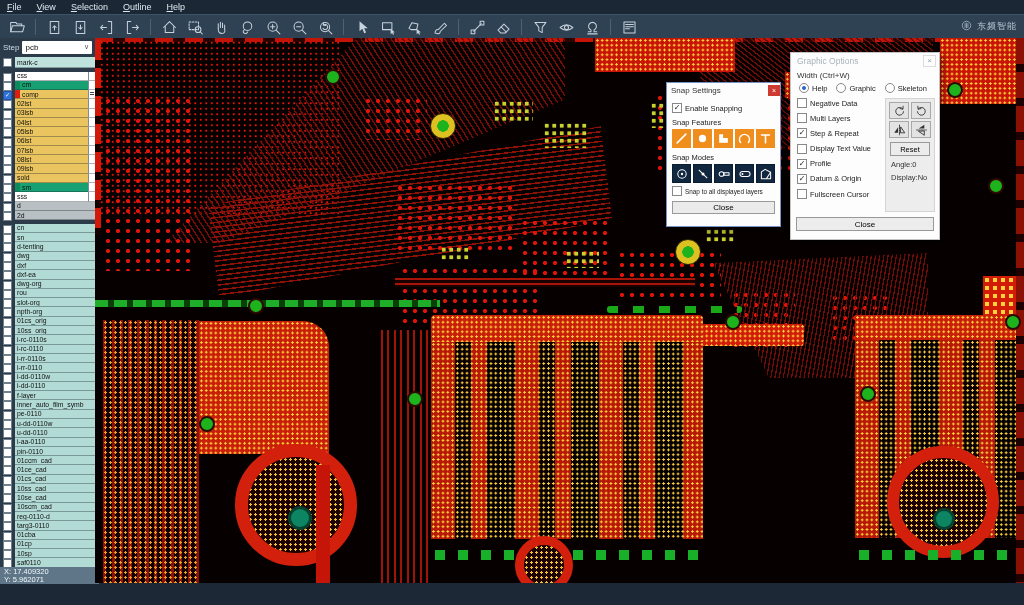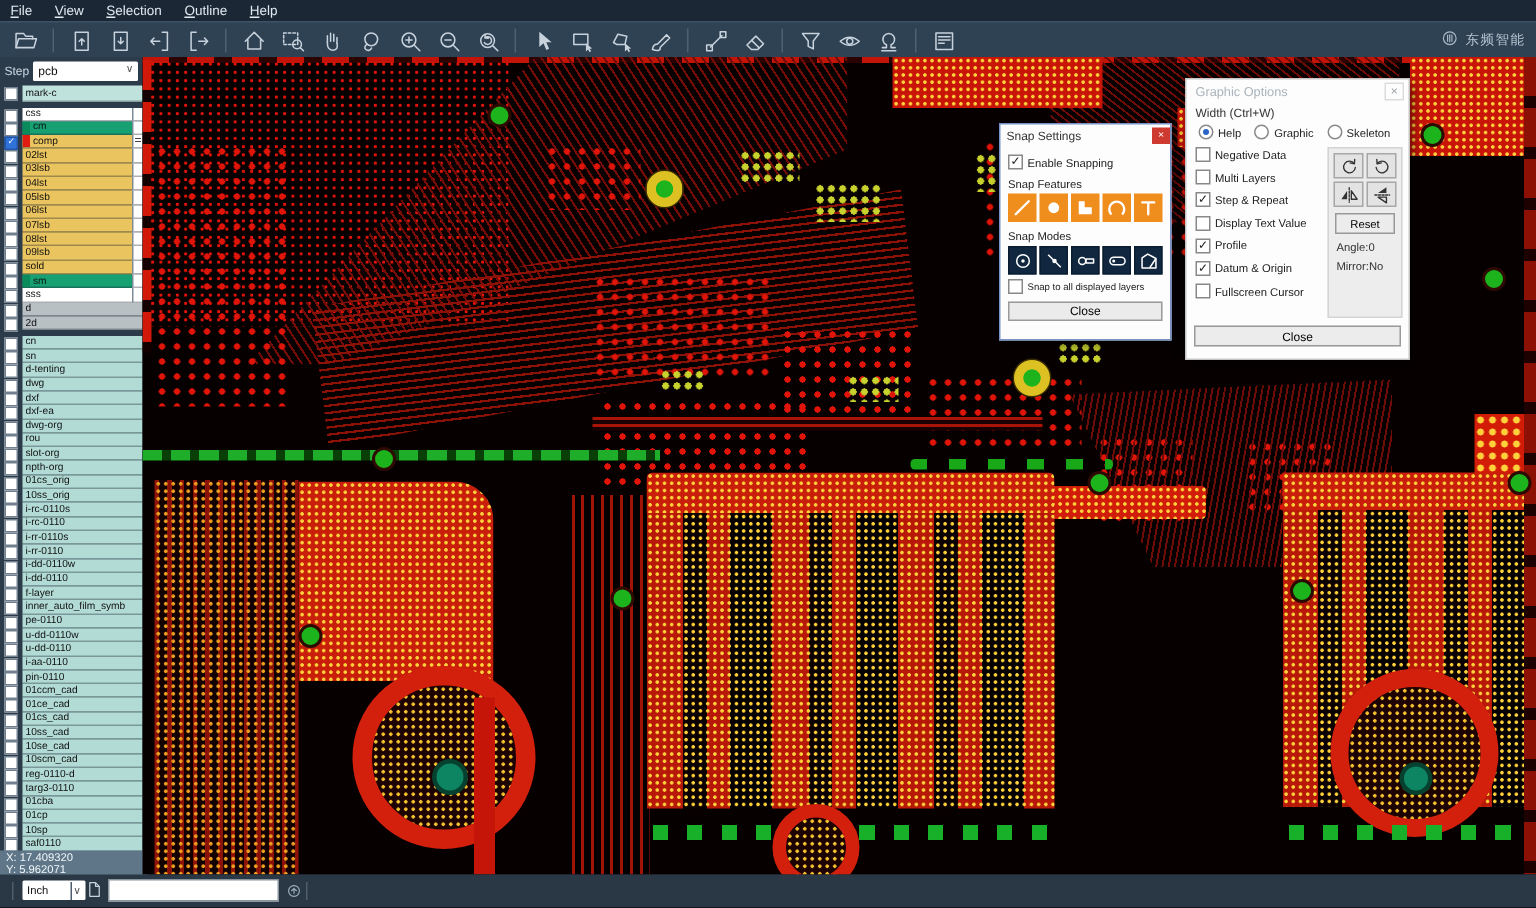--- a/index.html
+++ b/index.html
@@ -845,38 +845,20 @@
             <button class="gbtn">
               <svg viewBox="0 0 20 20" width="15" height="14" fill="none" stroke="#333" stroke-width="1.3" stroke-linecap="round" stroke-linejoin="round">
                 <path d="M3 10 H17" stroke-dasharray="2 1.4"></path>
                 <path d="M6 8 L14 2.5 V8 Z" fill="#333" stroke="none"></path>
                 <path d="M6 12 L14 17.5 V12 Z"></path>
               </svg>
             </button>
           </div>
         <button class="greset">Reset</button>
         <div class="ginfo">Angle:0</div>
-        <div class="ginfo">Mirror:No</div>
+        <div class="ginfo">Display:No</div>
       </div>
     </div>
     <button class="gclosebtn">Close</button>
   </div>
 
-  <div id="bottombar">
-    <span class="bpipe" style="left:8px"></span>
-    <div id="unitsel">
-      <span>Inch</span>
-      <span class="chev" style="color:#555;font-size:7px">∨</span>
-    </div>
-    <span class="bpipe" style="left:47px"></span>
-    <span id="docicon"><svg viewBox="0 0 20 20" width="14" height="14" fill="none" stroke="#c7d2dc" stroke-width="1.2" stroke-linejoin="round">
-          <path d="M5.5 16.5 V3.5 H11 L14.5 7 V16.5 Z"></path>
-          <path d="M11 3.5 V7 H14.5"></path>
-        </svg></span>
-    <input id="cmdinput" value="" style="">
-    <span id="reficon"><svg viewBox="0 0 20 20" width="12" height="12" fill="none" stroke="#9fb0bd" stroke-width="1.3">
-          <circle cx="10" cy="10" r="6"></circle>
-          <path d="M7 10 L10 7.2 L13 10 M10 7.2 V13"></path>
-        </svg></span>
-    <span class="bpipe" style="left:204px"></span>
-  </div>
 
 </div>
 
 </body></html>

